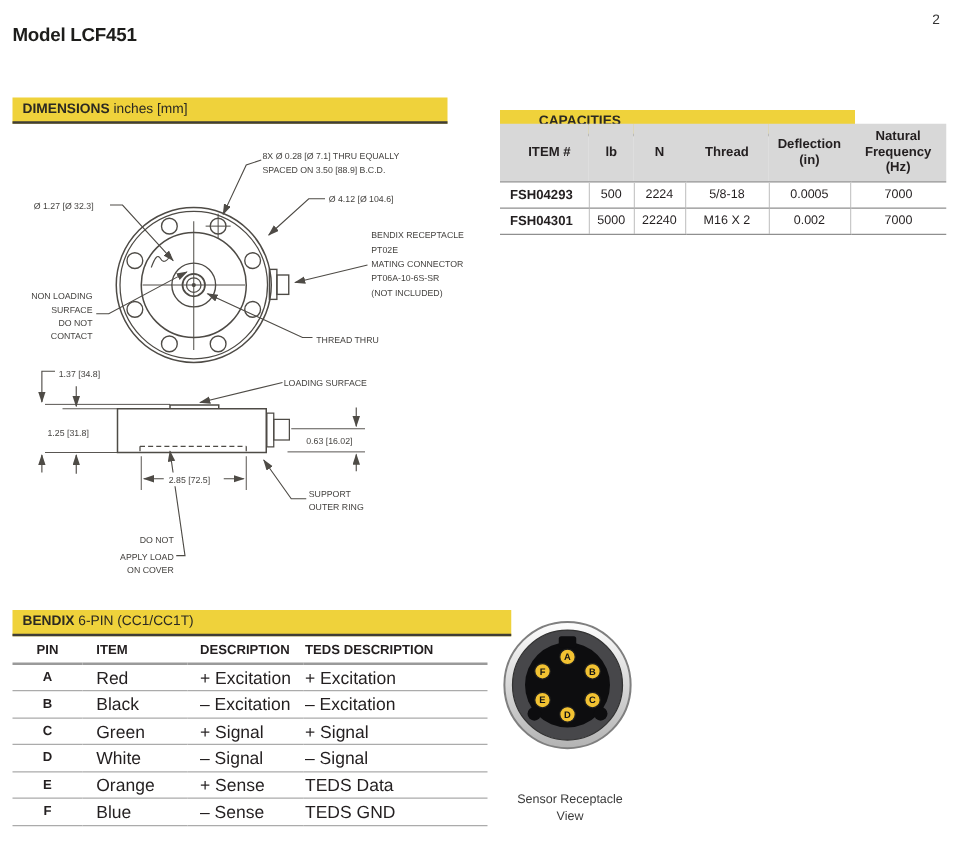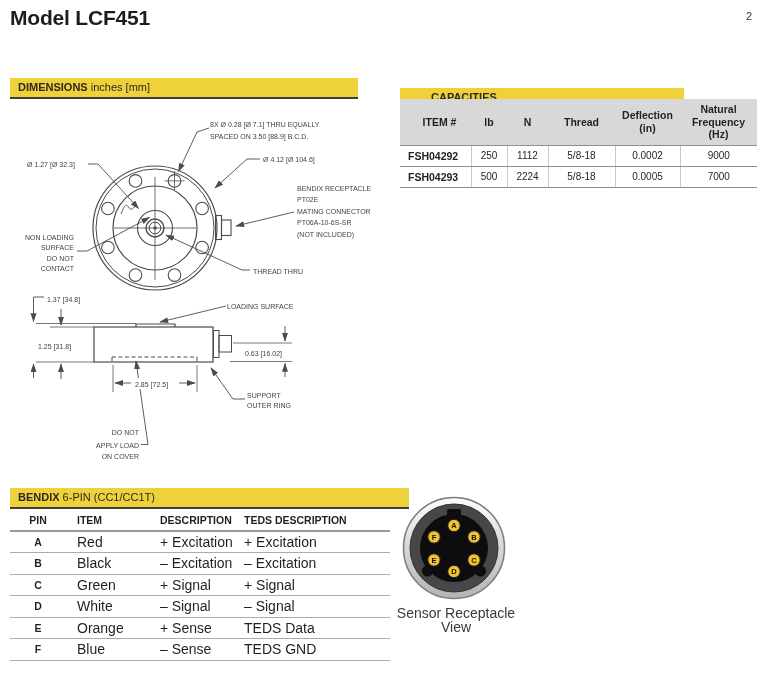--- a/index.html
+++ b/index.html
@@ -1,19 +1,19 @@
 <!DOCTYPE html>
 <html><head>
 <meta charset="utf-8">
 <style>
   * { margin:0; padding:0; box-sizing:border-box; }
   html,body { width:763px; height:690px; background:#ffffff; font-family:"Liberation Sans", sans-serif; color:#231F20; }
   #page { position:relative; width:763px; height:690px; overflow:hidden; background:#fff; }
 
-  .title { position:absolute; left:10px; top:6px; font-size:21px; font-weight:bold; letter-spacing:-0.2px; color:#1d1d1b; }
+  .title { position:absolute; left:10px; top:20px; font-size:15px; font-weight:bold; letter-spacing:-0.2px; color:#1d1d1b; }
   .pagenum { position:absolute; left:722px; top:10px; width:30px; text-align:right; font-size:11px; color:#333; }
 
   .banner { position:absolute; height:21px; background:#EFD23B; border-bottom:2px solid #3F3D37; font-size:11px; line-height:19px; padding-left:8px; color:#2b2922; white-space:nowrap; }
   .banner b { font-weight:bold; }
   #dim-banner { left:10px; top:78px; width:348px; }
   #cap-banner { left:400px; top:88px; width:284px;padding-left:31px; }
   #bendix-banner { left:10px; top:488px; width:399px; }
 
   
   #dim-svg { position:absolute; left:10px; top:100px; }
@@ -33,21 +33,21 @@
   #bendix-table thead th { font-size:10.5px; font-weight:bold; height:22px; vertical-align:middle; text-align:left; border-bottom:2px solid #9a9a9a; }
   #bendix-table th:first-child, #bendix-table td:first-child { text-align:center; }
   #bendix-table tbody td { height:21.5px; font-size:14px; border-bottom:1px solid #ABABAB; }
   #bendix-table tbody td:first-child { font-weight:bold; font-size:10.5px; }
   #bendix-table th:nth-child(2), #bendix-table td:nth-child(2) { padding-left:11px; }
   #bendix-table th:nth-child(3), #bendix-table td:nth-child(3) { padding-left:10px; }
   #bendix-table th:nth-child(4), #bendix-table td:nth-child(4) { padding-left:1px; }
 
   
   #connector-svg { position:absolute; left:398px; top:493px; }
-  #connector-caption { position:absolute; left:388px; top:606px; width:136px; text-align:center; font-size:14px; line-height:14px; color:#3a3a3a; }
+  #connector-caption { position:absolute; left:388px; top:633px; width:136px; text-align:center; font-size:10px; line-height:14px; color:#3a3a3a; }
   .pin-letter { font-family:"Liberation Sans",sans-serif; font-size:7.5px; font-weight:bold; fill:#131313; text-anchor:middle; }
 </style>
 </head>
 <body>
 
 <div id="page">
 
   <div class="title">Model LCF451</div>
   <div class="pagenum">2</div>
 
@@ -197,33 +197,33 @@
           </th>
           <th>
             <div>Natural</div>
             <div>Frequency</div>
             <div>(Hz)</div>
           </th>
         </tr>
       </thead>
       <tbody>
           <tr>
-            <td>FSH04292</td>
-            <td>250</td>
-            <td>1112</td>
-            <td>5/8-18</td>
-            <td>0.0002</td>
-            <td>9000</td>
-          </tr>
-          <tr>
             <td>FSH04293</td>
             <td>500</td>
             <td>2224</td>
             <td>5/8-18</td>
             <td>0.0005</td>
+            <td>7000</td>
+          </tr>
+          <tr>
+            <td>FSH04301</td>
+            <td>5000</td>
+            <td>22240</td>
+            <td>M16 X 2</td>
+            <td>0.002</td>
             <td>7000</td>
           </tr>
         </tbody>
     </table>
   </div>
 
   <div id="bendix-table-wrap">
     <table id="bendix-table">
       <colgroup>
           <col style="width:56px">

